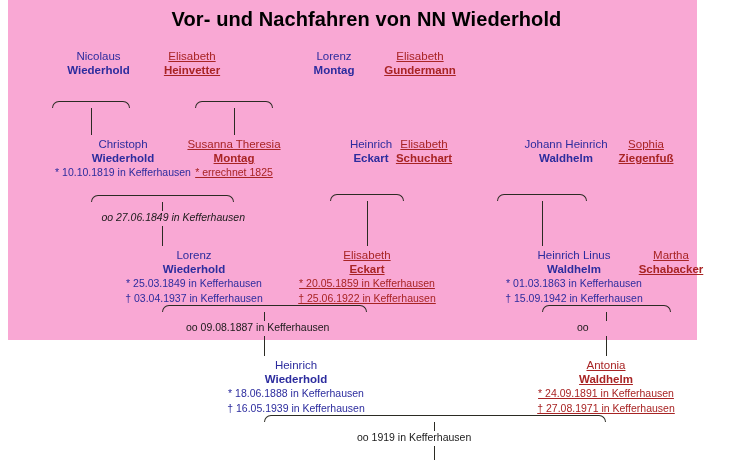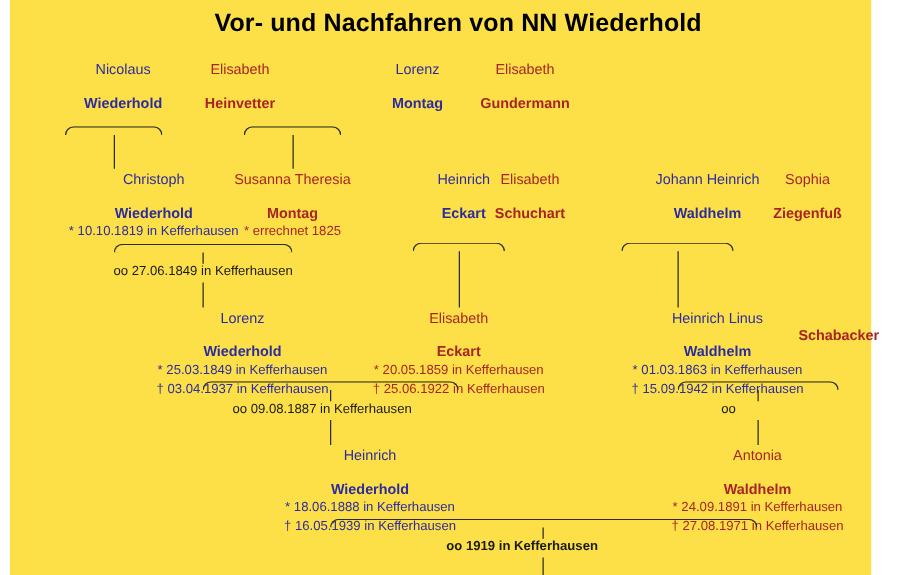--- a/index.html
+++ b/index.html
@@ -11,22 +11,22 @@
     width: 733px;
     height: 460px;
     overflow: hidden;
     font-family: "Liberation Sans", sans-serif;
   }
   #chart-root {
     position: absolute;
     left: 8px;
     top: 0px;
     width: 689px;
-    height: 460px;
-    background: #fde047;
+    height: 340px;
+    background: #f9a8d4;
   }
   #stage {
     position: absolute;
     left: -8px;
     top: 0;
     width: 733px;
     height: 460px;
   }
   .title {
     position: absolute;
@@ -47,30 +47,30 @@
   }
   .person .given {
     font-size: 11.5px;
     font-weight: normal;
     display: block;
   }
   .person .surname {
     font-size: 11.5px;
     font-weight: bold;
     display: block;
-    margin-top: 14px;
+    margin-top: 1px;
   }
   .person .evt {
     font-size: 10.5px;
     font-weight: normal;
     display: block;
     margin-top: 1px;
   }
   .male { color: #2c2c9e; padding-left: 32px; }
-  .female { color: #a82424; }
+  .female { color: #a82424; text-decoration: underline; }
 
   .marr {
     position: absolute;
     font-size: 10.5px;
     color: #1a1a1a;
     white-space: nowrap;
   }
 
   
   .brace {
@@ -150,21 +150,21 @@
       <span class="surname">Waldhelm</span>
     </div>
 
     <div class="person female" style="left:598px; top:138px; width:96px;">
       <span class="given">Sophia</span>
       <span class="surname">Ziegenfuß</span>
     </div>
 
     <div class="brace" style="left:91px; top:195px; width:143px;"></div>
     <div class="stem" style="left:162px; top:202px; height:9px;"></div>
-    <div class="marr" style="left:80px; top:211px; width:165px; text-align:center;">oo 27.06.1849 in Kefferhausen</div>
+    <div class="marr" style="left:80px; top:211px; width:165px; text-align:right;font-style:italic;">oo 27.06.1849 in Kefferhausen</div>
     <div class="stem" style="left:162px; top:226px; height:20px;"></div>
 
     <div class="brace" style="left:330px; top:194px; width:74px;"></div>
     <div class="stem" style="left:367px; top:201px; height:45px;"></div>
 
     <div class="brace" style="left:497px; top:194px; width:90px;"></div>
     <div class="stem" style="left:542px; top:201px; height:45px;"></div>
 
     <div class="person male" style="left:81px; top:249px; width:162px;">
       <span class="given">Lorenz</span>
@@ -181,20 +181,21 @@
     </div>
 
     <div class="person male" style="left:461px; top:249px; width:162px;">
       <span class="given">Heinrich Linus</span>
       <span class="surname">Waldhelm</span>
       <span class="evt">* 01.03.1863 in Kefferhausen</span>
       <span class="evt">† 15.09.1942 in Kefferhausen</span>
     </div>
 
     <div class="person female" style="left:616px; top:249px; width:110px;">
+      <span class="given">Martha</span>
       <span class="surname">Schabacker</span>
     </div>
 
     <div class="brace" style="left:162px; top:305px; width:205px;"></div>
     <div class="stem" style="left:264px; top:312px; height:9px;"></div>
     <div class="marr" style="left:186px; top:321px; width:165px; text-align:left;">oo 09.08.1887 in Kefferhausen</div>
     <div class="stem" style="left:264px; top:336px; height:20px;"></div>
 
     <div class="brace" style="left:542px; top:305px; width:129px;"></div>
     <div class="stem" style="left:606px; top:312px; height:9px;"></div>
@@ -210,17 +211,17 @@
 
     <div class="person female" style="left:525px; top:359px; width:162px;">
       <span class="given">Antonia</span>
       <span class="surname">Waldhelm</span>
       <span class="evt">* 24.09.1891 in Kefferhausen</span>
       <span class="evt">† 27.08.1971 in Kefferhausen</span>
     </div>
 
     <div class="brace" style="left:264px; top:415px; width:342px;"></div>
     <div class="stem" style="left:434px; top:422px; height:9px;"></div>
-    <div class="marr" style="left:357px; top:431px; width:155px;font-weight:bold;">oo 1919 in Kefferhausen</div>
+    <div class="marr" style="left:357px; top:431px; width:155px;">oo 1919 in Kefferhausen</div>
     <div class="stem" style="left:434px; top:446px; height:14px;"></div>
 
   </div>
 </div>
 
 </body></html>

